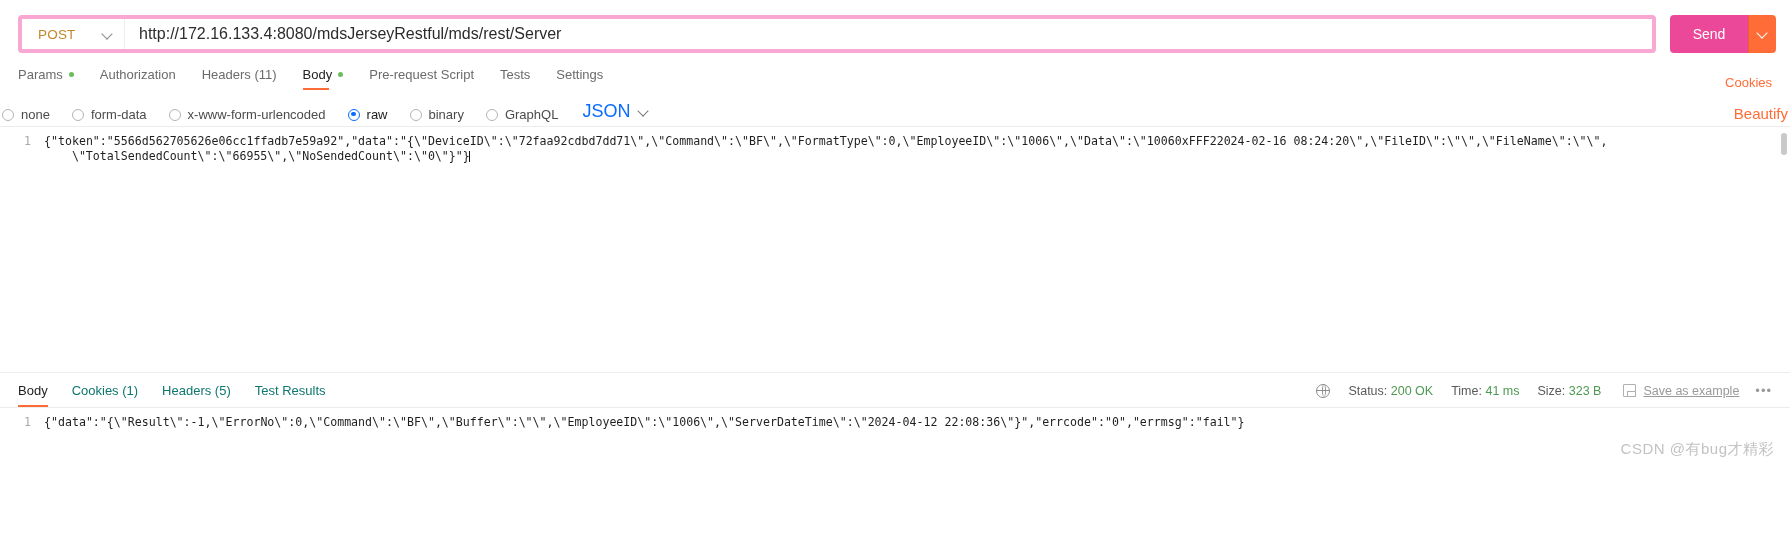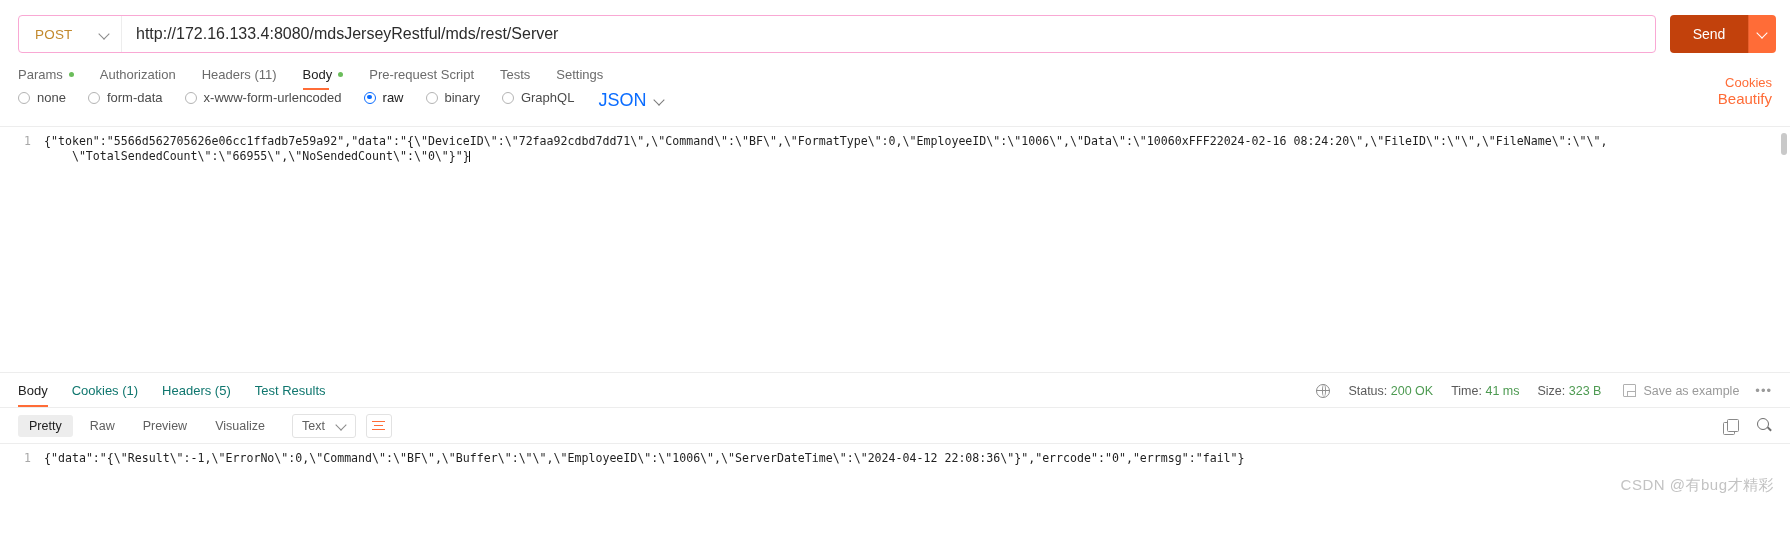--- a/index.html
+++ b/index.html
@@ -16,21 +16,21 @@
   
   .urlbar-row {
     display: flex; align-items: center;
     padding: 10px 14px 0 18px;
     height: 58px;
   }
   .url-box {
     flex: 1 1 auto;
     display: flex; align-items: center;
     height: 38px;
-    border: 1px solid #f9a8d4;
+    border: 4px solid #f9a8d4;
     border-radius: 4px;
     background: #fff;
   }
   .method-select {
     display: flex; align-items: center; justify-content: space-between;
     width: 103px; height: 100%;
     padding: 0 12px 0 16px;
     cursor: pointer;
     border-right: 1px solid #ededed;
   }
@@ -44,21 +44,21 @@
     transform: rotate(45deg);
   }
   .url-text {
     flex: 1; padding: 0 14px;
     font-size: 16px; color: #2c2c2c;
     white-space: nowrap; overflow: hidden;
   }
   .send-group { display: flex; margin-left: 14px; }
   .send-btn {
     height: 38px; min-width: 78px;
-    background: #c2410c; color: #fff;
+    background: #ec4899; color: #fff;
     border: none; border-radius: 4px 0 0 4px;
     font-size: 14px; font-family: inherit;
     cursor: pointer;
     padding: 0 0;
   }
   .send-caret {
     height: 38px; width: 28px;
     background: #ff6c37; border: none;
     border-left: 1px solid #e85f2c;
     border-radius: 0 4px 4px 0;
@@ -94,22 +94,22 @@
   .tab .dot {
     width: 5px; height: 5px; border-radius: 50%;
     background: #6bbd5b; margin-left: 6px; display: inline-block;
   }
   .cookies-link {
     margin-left: auto; font-size: 13px; color: #ff6c37; cursor: pointer;
   }
 
   
   .body-type-row {
-    display: flex; align-items: flex-start;
-    padding: 0 18px; height: 32px;
+    display: flex; align-items: flex-end;
+    padding: 0 2px; height: 32px;
   }
   .radio-item {
     display: flex; align-items: center;
     font-size: 13px; color: #4b4b4b;
     margin-right: 22px; cursor: pointer;
     white-space: nowrap;
   }
   .radio {
     width: 12px; height: 12px; border-radius: 50%;
     border: 1.3px solid #b4b4b4; margin-right: 7px;
@@ -195,21 +195,21 @@
     content: ""; position: absolute; left: 5px; top: -1px;
     width: 2px; height: 13.6px; border-radius: 50%;
     border: 1.2px solid #8d8d8d; border-top: 0; border-bottom: 0;
   }
   .globe::after {
     content: ""; position: absolute; left: -1px; top: 5px;
     width: 13.6px; height: 0; border-top: 1.2px solid #8d8d8d;
   }
   .save-example {
     display: flex; align-items: center; margin-left: 22px;
-    color: #9a9a9a; cursor: pointer;
+    color: #9a9a9a; cursor: pointer; text-decoration: underline;
   }
   .floppy {
     width: 13px; height: 13px; border: 1.2px solid #b0b0b0;
     border-radius: 1px; margin-right: 7px; position: relative;
   }
   .floppy::after {
     content: ""; position: absolute; left: 3px; top: 6px;
     width: 7px; height: 5px; border: 1.2px solid #b0b0b0; border-bottom: 0;
   }
   .dots-btn {
@@ -394,39 +394,20 @@
         <span class="val">323 B</span>
       </span>
       <span class="save-example">
         <span class="floppy"></span>
         <span>Save as example</span>
       </span>
       <span class="dots-btn">•••</span>
     </div>
   </div>
 
-  <div class="resp-toolbar">
-    <div class="pill active">Pretty</div>
-    <div class="pill">Raw</div>
-    <div class="pill">Preview</div>
-    <div class="pill">Visualize</div>
-    <div class="text-select">
-      <span>Text</span>
-      <span class="chev"></span>
-    </div>
-    <div class="wrap-btn">
-      <i></i>
-      <i></i>
-      <i></i>
-    </div>
-    <div class="tb-right">
-      <span class="copy-ico"></span>
-      <span class="search-ico"></span>
-    </div>
-  </div>
 
   <div class="resp-editor">
     <div class="gutter">
       <div>1</div>
     </div>
     <div class="code">{"data":"{\"Result\":-1,\"ErrorNo\":0,\"Command\":\"BF\",\"Buffer\":\"\",\"EmployeeID\":\"1006\",\"ServerDateTime\":\"2024-04-12 22:08:36\"}","errcode":"0","errmsg":"fail"}</div>
     <div class="watermark">CSDN @有bug才精彩</div>
   </div>
 
 </div>

